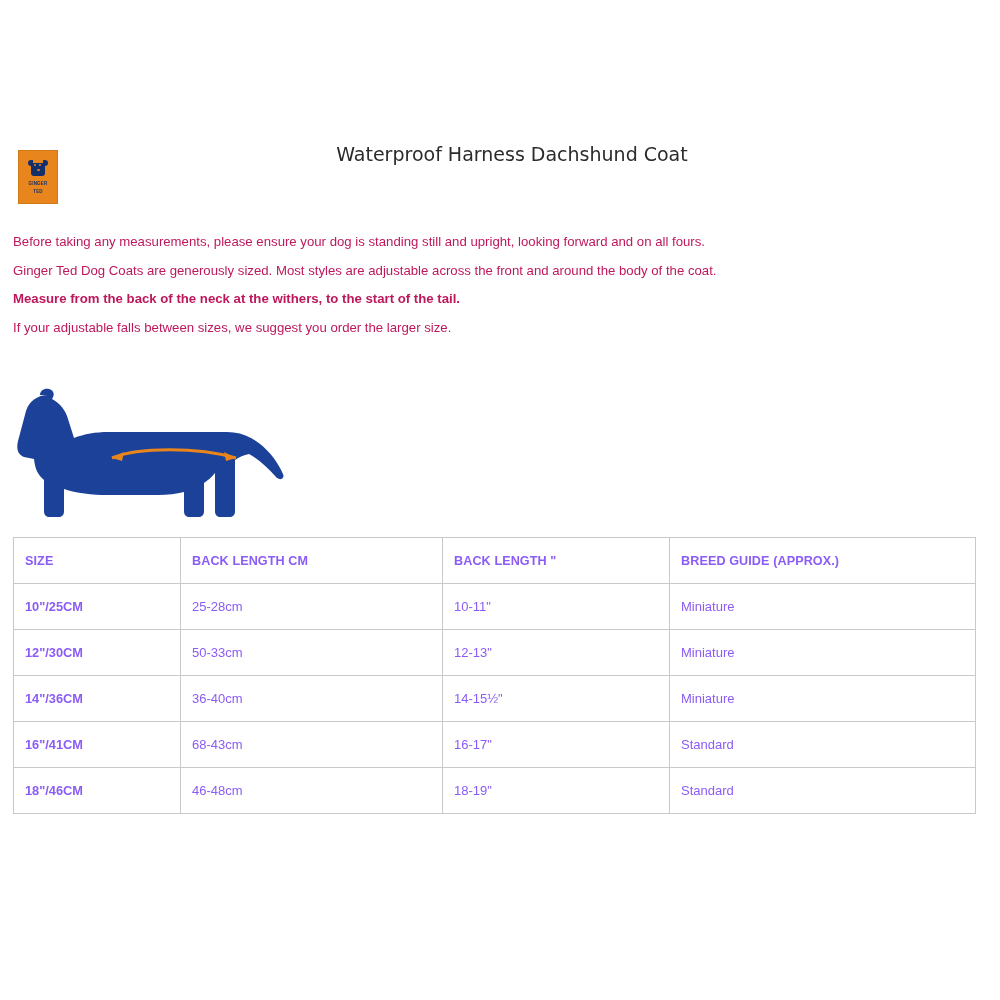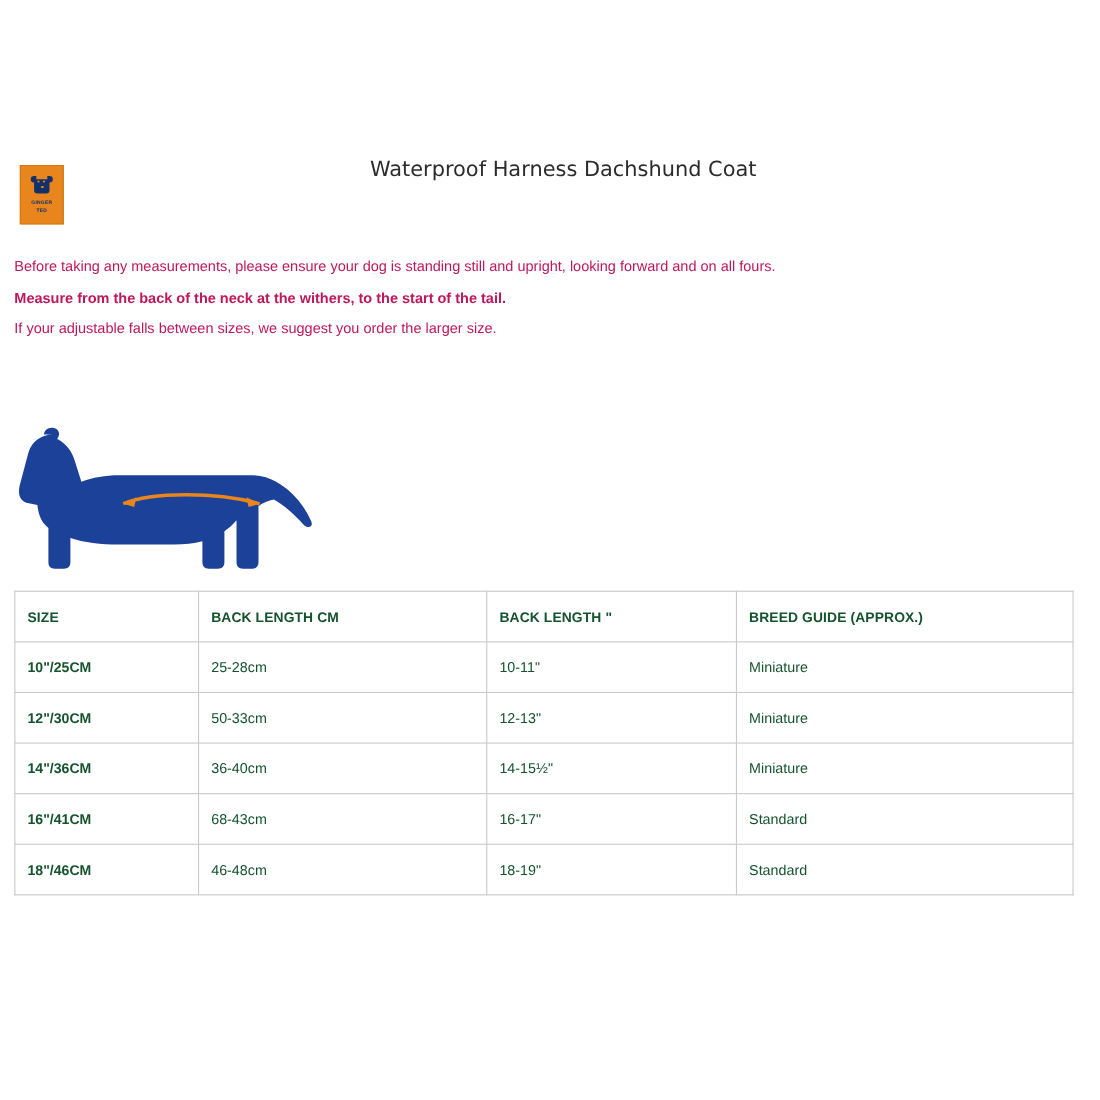--- a/index.html
+++ b/index.html
@@ -139,21 +139,21 @@
     width: 962px;
     border-collapse: collapse;
     table-layout: fixed;
   }
   .size-table th, .size-table td {
     border: 1px solid #c9c9c9;
     text-align: left;
     padding: 0 0 0 11px;
     height: 45px;
     font-size: 13px;
-    color: #14532d;
+    color: #8b5cf6;
     vertical-align: middle;
   }
   .size-table th {
     font-weight: bold;
     font-size: 12.6px;
     letter-spacing: .1px;
   }
   .size-table td.col-size {
     font-weight: bold;
     font-size: 12.8px;
@@ -178,20 +178,21 @@
       <div class="logo-nose"></div>
     </div>
     <div class="logo-text">GINGER</div>
     <div class="logo-text">TED</div>
   </div>
 
   <div class="doc-title">Waterproof Harness Dachshund Coat</div>
 
   <div class="instructions">
     <div class="instr-line">Before taking any measurements, please ensure your dog is standing still and upright, looking forward and on all fours.</div>
+    <div class="instr-line">Ginger Ted Dog Coats are generously sized. Most styles are adjustable across the front and around the body of the coat.</div>
     <div class="instr-line bold">Measure from the back of the neck at the withers, to the start of the tail.</div>
     <div class="instr-line">If your adjustable falls between sizes, we suggest you order the larger size.</div>
   </div>
 
   <div class="dog-wrap">
     <svg width="300" height="140" viewBox="0 0 300 140">
       <path fill="#1b4298" d="
         M40,10
         C30,10 21,16 18,26
         L10,56

